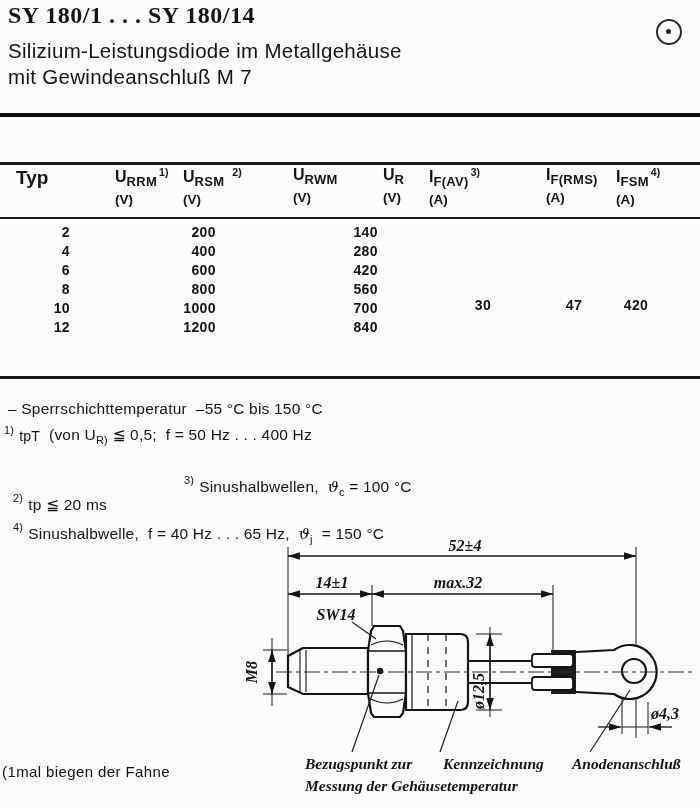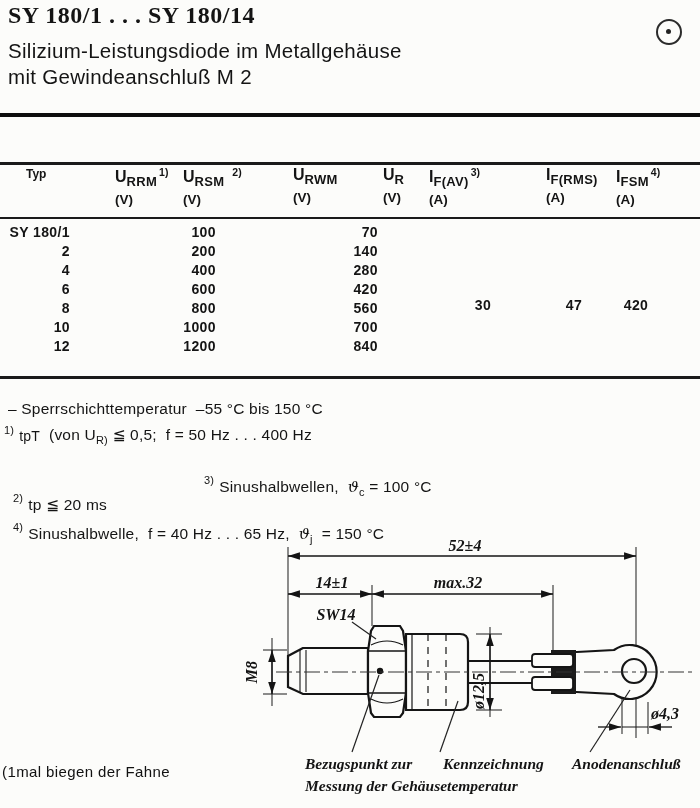--- a/index.html
+++ b/index.html
@@ -20,21 +20,21 @@
   
   .rule{left:0;width:700px;background:#1a1a1a;}
   .t-top{top:162px;height:3px;}
   .t-head{top:217px;height:2px;}
   .t-bottom{top:376px;height:3px;}
   .th{top:166px;display:flex;flex-direction:column;gap:3px;font-weight:700;}
   .th .sym{font-size:16px;white-space:nowrap;}
   .th sub{font-size:13px;vertical-align:-4px;letter-spacing:0.3px;}
   .th sup{font-size:10.5px;vertical-align:6px;margin-left:2px;}
   .th .unit{font-size:13.5px;}
-  .th-typ{left:26px;top:167px;font-size:12px;font-weight:700;}
+  .th-typ{left:16px;top:167px;font-size:19px;font-weight:700;}
   .rows{left:0;top:224px;width:700px;}
   .row{position:relative;height:19px;font-size:14px;font-weight:700;letter-spacing:0.4px;}
   .cell{position:absolute;top:0;}
   .c-typ{left:4px;width:66px;text-align:right;white-space:pre;}
   .c-u{left:150px;width:66px;text-align:right;}
   .c-urwm{left:312px;width:66px;text-align:right;}
   .shared{top:297px;font-size:14px;font-weight:700;text-align:center;letter-spacing:0.4px;}
   .sh-av{left:462px;width:42px;}
   .sh-rms{left:553px;width:42px;}
   .sh-fsm{left:612px;width:48px;}
@@ -42,38 +42,38 @@
   
   .note{font-size:15.5px;letter-spacing:0.2px;white-space:pre;}
   .note sub{font-size:11px;vertical-align:-4px;}
   .nmark{font-size:11px;vertical-align:8px;margin-right:5px;}
   .n-temp{left:8px;top:400px;}
   .n1{left:4px;top:426px;display:flex;align-items:center;}
   .n1 .nmark{align-self:flex-start;margin-top:-2px;}
   .frac{display:inline-flex;flex-direction:row;align-items:center;font-size:14px;line-height:15px;margin-right:9px;}
   .frac .bar{width:100%;height:1.5px;background:#141414;margin:1px 0;}
   .n23{left:4px;top:474px;}
-  .n3{position:absolute;left:180px;top:0;white-space:pre;margin-left:20px;}
+  .n3{position:absolute;left:180px;top:0;white-space:pre;}
   .n4{left:4px;top:503px;}
   .theta{font-family:"DejaVu Serif","Liberation Serif",serif;font-style:italic;}
 
   
   svg{position:absolute;left:230px;top:535px;}
   svg text{fill:#141414;}
   .dim{font-family:"Liberation Serif","DejaVu Serif",serif;font-style:italic;font-weight:700;font-size:16px;}
   .lbl{font-family:"Liberation Serif","DejaVu Serif",serif;font-style:italic;font-weight:700;font-size:15.5px;}
   .flag-note{left:2px;top:727px;font-size:15px;line-height:18px;letter-spacing:0.4px;white-space:pre;color:#111;}
 </style>
 </head>
 <body>
 
 <div class="abs title">SY 180/1 . . . SY 180/14</div>
 <div class="abs subtitle">
   <div>Silizium-Leistungsdiode im Metallgehäuse</div>
-  <div>mit Gewindeanschluß M 2</div>
+  <div>mit Gewindeanschluß M 7</div>
 </div>
 <div class="abs reg-mark"></div>
 <div class="abs rule-thick"></div>
 
 <div class="abs rule t-top"></div>
 <div class="abs rule t-head"></div>
 <div class="abs rule t-bottom"></div>
 
 <div class="abs th-typ">Typ</div>
 
@@ -100,25 +100,20 @@
 <div class="abs th" style="left:546px">
   <span class="sym"><span>I</span><sub>F(RMS)</sub></span>
   <span class="unit">(A)</span>
 </div>
 <div class="abs th" style="left:616px">
   <span class="sym"><span>I</span><sub>FSM</sub><sup>4)</sup></span>
   <span class="unit">(A)</span>
 </div>
 
 <div class="abs rows">
-  <div class="row">
-    <span class="cell c-typ">SY 180/1</span>
-    <span class="cell c-u">100</span>
-    <span class="cell c-urwm">70</span>
-  </div>
   <div class="row">
     <span class="cell c-typ">2</span>
     <span class="cell c-u">200</span>
     <span class="cell c-urwm">140</span>
   </div>
   <div class="row">
     <span class="cell c-typ">4</span>
     <span class="cell c-u">400</span>
     <span class="cell c-urwm">280</span>
   </div>

